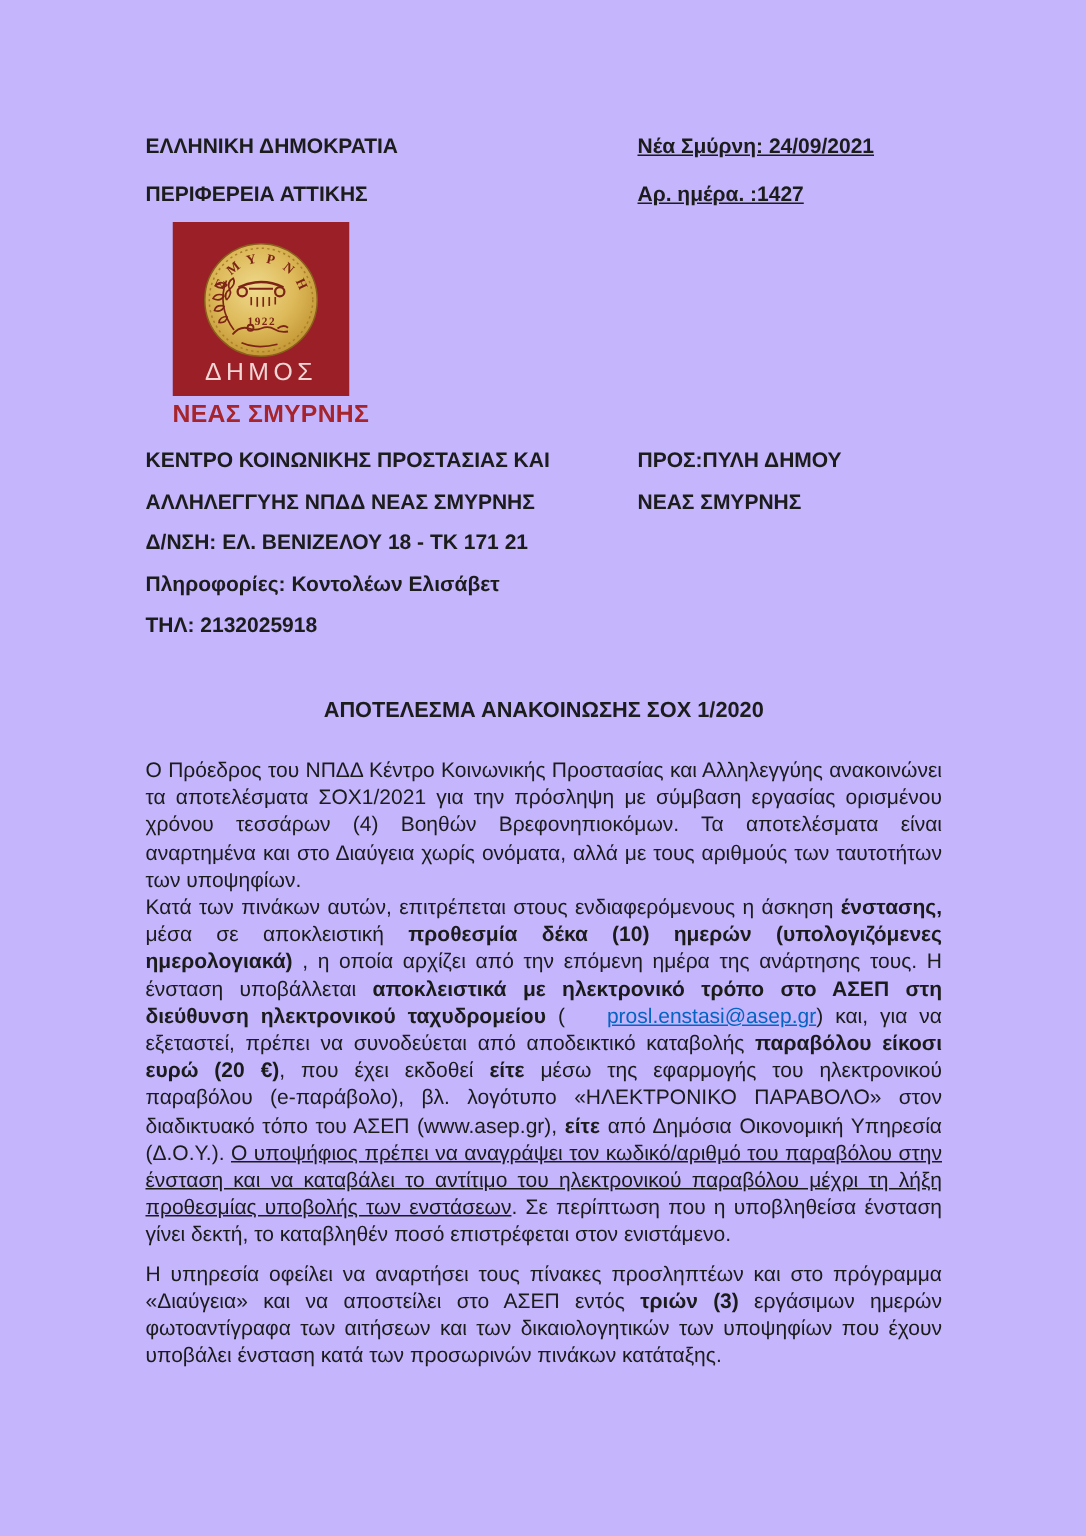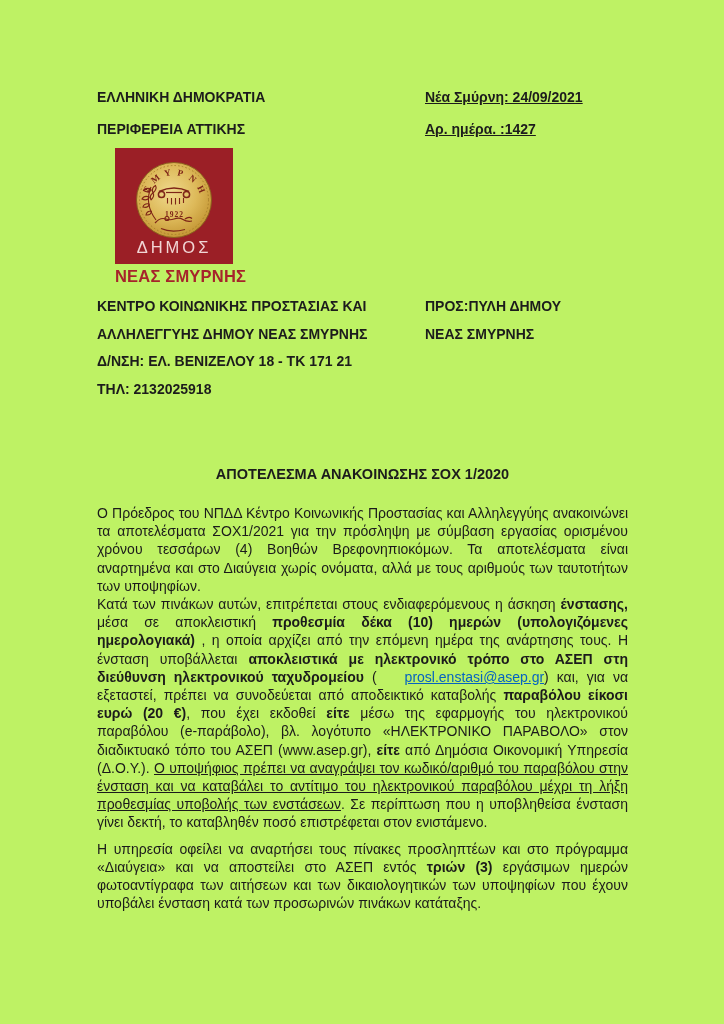--- a/index.html
+++ b/index.html
@@ -1,17 +1,17 @@
 <!DOCTYPE html>
 <html><head>
 <meta charset="utf-8">
 <style>
   html,body{margin:0;padding:0;background:#ffffff;}
   .page{
-    position:relative;width:724px;height:1024px;background:#bef264;
+    position:relative;width:724px;height:1024px;background:#c4b5fd;
     font-family:"Liberation Sans",sans-serif;color:#1c1c1c;overflow:hidden;
   }
   
   .hdr-left{position:absolute;left:97px;top:88px;font-size:14px;font-weight:700;}
   .hdr-right{position:absolute;left:425px;top:88px;font-size:14px;font-weight:700;text-decoration:underline;}
   .hdr-line{line-height:18px;margin-bottom:14px;white-space:nowrap;}
   
   .logo{position:absolute;left:115px;top:148px;width:118px;text-align:center;}
   .logo svg{display:block;}
   .logo-name{margin-top:3px;color:#a6242b;font-weight:700;font-size:16.5px;letter-spacing:0.2px;white-space:nowrap;}
@@ -94,22 +94,23 @@
         <path d="M70 71 q4 -3 7 -0.5"></path>
       </g>
 
       <text x="59" y="105" font-size="16.5" letter-spacing="3" fill="#f1d6d5" text-anchor="middle" font-family="Liberation Sans, sans-serif">ΔΗΜΟΣ</text>
     </svg>
     <div class="logo-name">ΝΕΑΣ ΣΜΥΡΝΗΣ</div>
   </div>
 
   <div class="sender">
     <div class="addr-line">ΚΕΝΤΡΟ ΚΟΙΝΩΝΙΚΗΣ ΠΡΟΣΤΑΣΙΑΣ ΚΑΙ</div>
-    <div class="addr-line">ΑΛΛΗΛΕΓΓΥΗΣ ΔΗΜΟΥ ΝΕΑΣ ΣΜΥΡΝΗΣ</div>
+    <div class="addr-line">ΑΛΛΗΛΕΓΓΥΗΣ ΝΠΔΔ ΝΕΑΣ ΣΜΥΡΝΗΣ</div>
     <div class="addr-line">Δ/ΝΣΗ: ΕΛ. ΒΕΝΙΖΕΛΟΥ 18 - ΤΚ 171 21</div>
+    <div class="addr-line">Πληροφορίες: Κοντολέων Ελισάβετ</div>
     <div class="addr-line">ΤΗΛ: 2132025918</div>
   </div>
 
   <div class="recipient">
     <div class="addr-line">ΠΡΟΣ:ΠΥΛΗ ΔΗΜΟΥ</div>
     <div class="addr-line">ΝΕΑΣ ΣΜΥΡΝΗΣ</div>
   </div>
 
   <div class="title">ΑΠΟΤΕΛΕΣΜΑ ΑΝΑΚΟΙΝΩΣΗΣ ΣΟΧ 1/2020</div>
 

